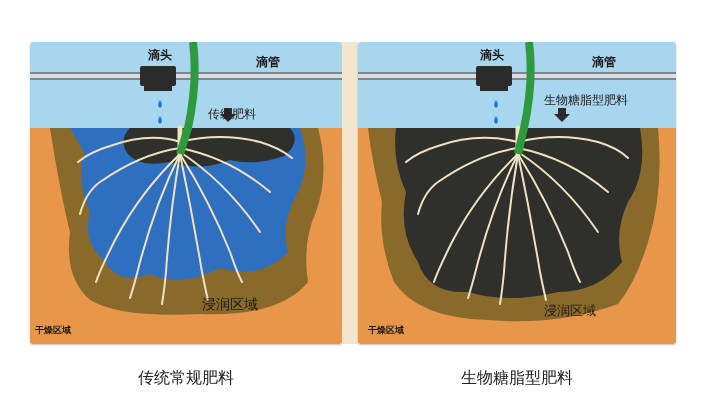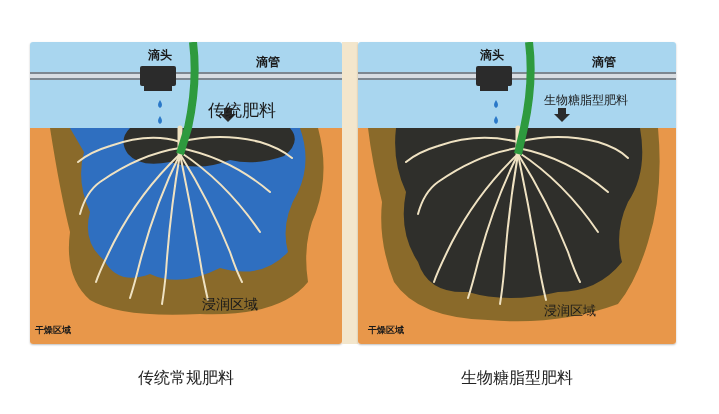--- a/index.html
+++ b/index.html
@@ -41,21 +41,21 @@
     <rect x="110" y="24" width="36" height="20" rx="2" fill="#2b2b2b"></rect>
     <rect x="114" y="44" width="28" height="5" fill="#2b2b2b"></rect>
     <path d="M130 58 Q126 64 130 66 Q134 64 130 58 Z" fill="#2a78c8"></path>
     <path d="M130 74 Q126 80 130 82 Q134 80 130 74 Z" fill="#2a78c8"></path>
     <path d="M163 0 Q168 40 158 86 L150 112" stroke="#2e9a3e" stroke-width="8" fill="none"></path>
     <path d="M190 72 L206 72 L198 80 Z" fill="#2b2b2b"></path>
     <rect x="194" y="66" width="8" height="6" fill="#2b2b2b"></rect>
   </svg>
   <div class="lbl serif" style="left:118px;top:5px;">滴头</div>
   <div class="lbl serif" style="left:226px;top:12px;">滴管</div>
-  <div class="lbl sans" style="left:178px;top:57px;font-size:17px;">传统肥料</div>
+  <div class="lbl sans" style="left:178px;top:64px;font-size:12px;">传统肥料</div>
   <div class="lbl sans" style="left:172px;top:254px;font-size:14px;">浸润区域</div>
   <div class="lbl sans" style="left:5px;top:282px;font-size:9px;font-weight:bold;">干燥区域</div>
 </div>
 
 <div class="divider"></div>
 
 <div class="panel" style="left:358px;width:318px;">
   <svg width="318" height="302" viewBox="0 0 318 302">
     <rect x="0" y="0" width="318" height="86" fill="#a9d6ef"></rect>
     <rect x="0" y="86" width="318" height="216" fill="#e8974a"></rect>

